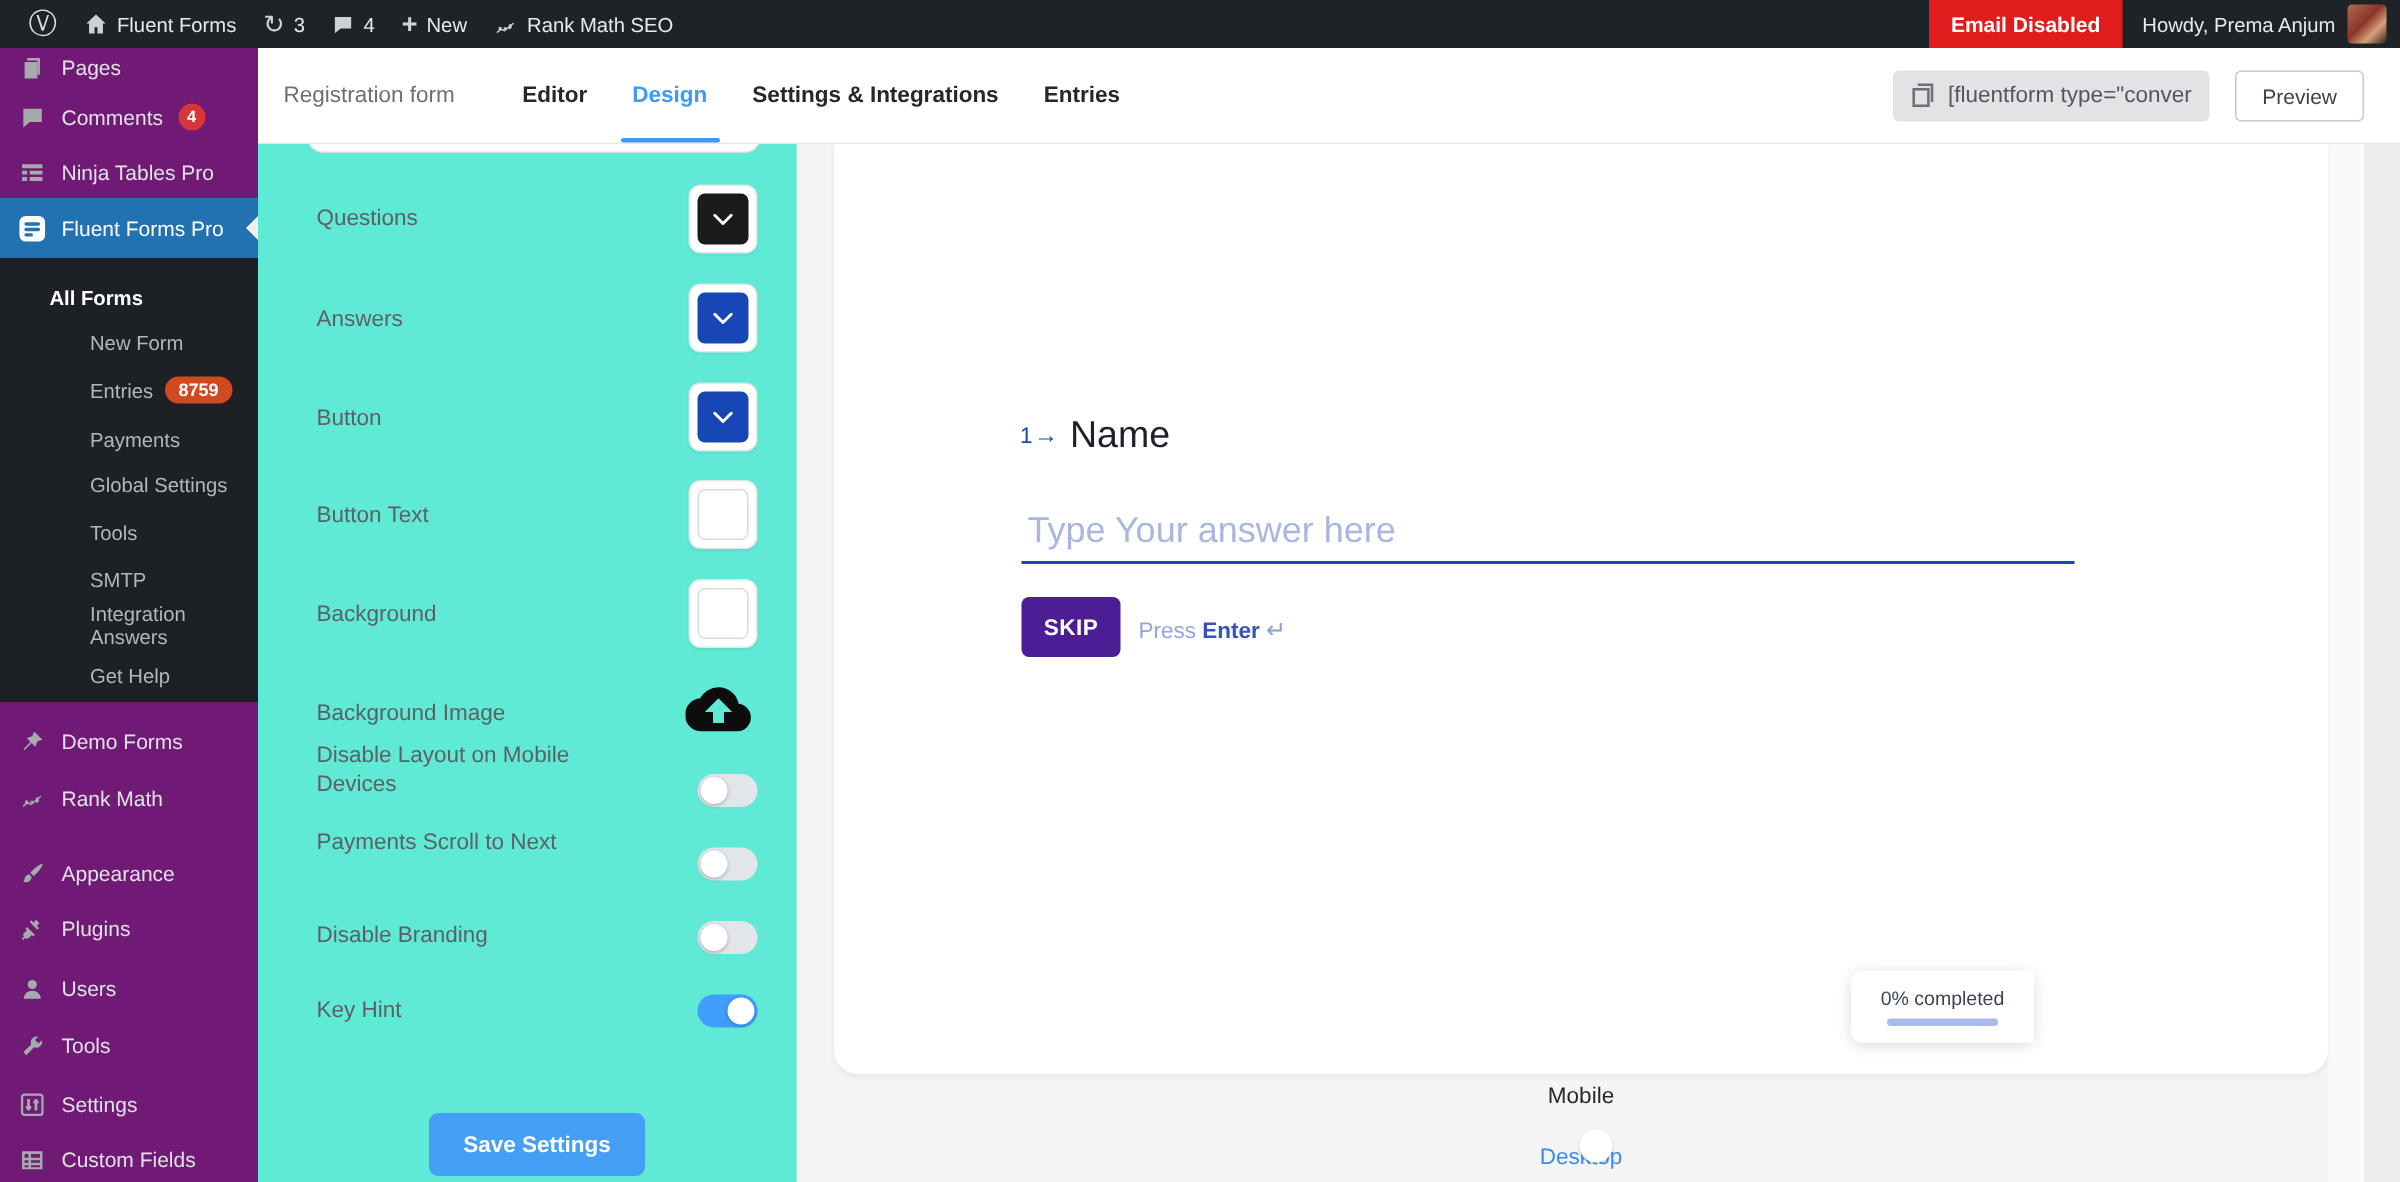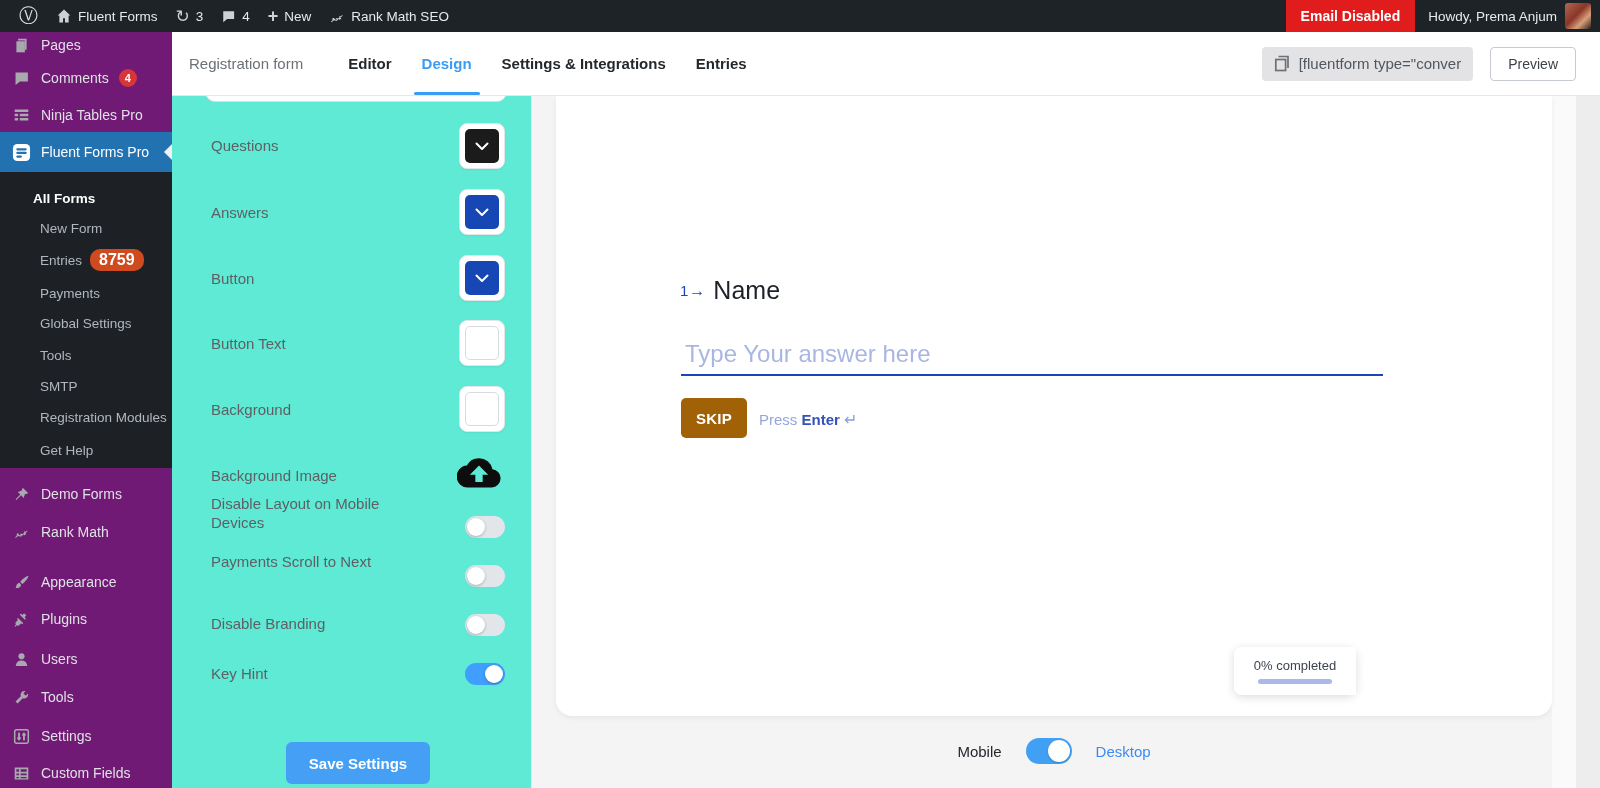--- a/index.html
+++ b/index.html
@@ -31,26 +31,26 @@
   .submenu-bg { position:absolute; top:140px; left:0; width:172px; height:296px; background:#1d2125; }
   .s-item { position:absolute; left:0; width:172px; height:34px; display:flex; align-items:center;
     gap:10px; padding-left:11px; cursor:pointer; }
   .s-icon { width:20px; display:flex; justify-content:center; align-items:center; color:#a7aaad; flex:none; }
   .s-label { white-space:nowrap; color:#dfe1e4; }
   .s-item.ffp-active { height:40px; background:#2271b1; }
   .s-item.ffp-active .s-label { color:#fff; font-weight:400; }
   .ffp-arrow { position:absolute; right:0; top:12px; width:0; height:0;
     border:8px solid transparent; border-right-color:#f0f0f1; border-left-width:0; }
   .sub-item { position:absolute; left:0; width:172px; height:28px; display:flex; align-items:center;
-    gap:8px; padding-left:40px; color:#b2b7bd; font-size:13.5px; cursor:pointer; }
+    gap:8px; padding-left:60px; color:#b2b7bd; font-size:13.5px; cursor:pointer; }
   .sub-item.current { color:#fff; font-weight:bold; padding-left:33px; }
   .badge-count { background:#d63638; color:#fff; border-radius:50%; width:18px; height:18px;
     font-size:11px; font-weight:bold; display:flex; align-items:center; justify-content:center; }
   .badge-entries { background:#cf4a1f; color:#fff; border-radius:10px; padding:2px 9px;
-    font-size:16px; font-weight:bold; }
+    font-size:12px; font-weight:bold; }
 
   
   .header { position:absolute; top:32px; left:172px; width:1428px; height:64px; background:#fff;
     border-bottom:1px solid #e4e7eb; display:flex; align-items:center; z-index:10; }
   .form-name { margin-left:17px; color:#6a7076; font-size:15px; white-space:nowrap; }
   .tabs { display:flex; margin-left:30px; height:100%; align-items:stretch; }
   .tab { padding:0 15px; display:flex; align-items:center; font-weight:bold; font-size:15px;
     color:#23282d; position:relative; cursor:pointer; white-space:nowrap; }
   .tab.active { color:#3b9bf5; }
   .tab.active::after { content:""; position:absolute; left:7px; right:7px; bottom:0; height:3px;
@@ -92,40 +92,40 @@
   .card { position:absolute; left:384px; top:0; width:996px; height:620px; background:#fff;
     border-radius:0 0 16px 16px; box-shadow:0 2px 5px rgba(0,0,0,.06); }
   .qline { position:absolute; left:124px; top:180px; display:flex; align-items:center; }
   .qnum { color:#1947b8; font-size:15px; font-weight:400; }
   .qarrow { color:#1947b8; font-size:16px; font-weight:bold; margin:0 8px 0 1px; }
   .qtitle { color:#1d2129; font-size:25px; font-weight:500; }
   .answer-input { position:absolute; left:125px; top:238px; width:702px; height:42px; border:none;
     border-bottom:2px solid #1947b8; font-size:24px; color:#1947b8; background:transparent;
     outline:none; padding:0 4px; font-family:"Liberation Sans",sans-serif; }
   .answer-input::placeholder { color:#a9b6e2; }
-  .skip-btn { position:absolute; left:125px; top:302px; width:66px; height:40px; background:#a16207;
+  .skip-btn { position:absolute; left:125px; top:302px; width:66px; height:40px; background:#4c1d95;
     color:#fff; font-weight:bold; font-size:15px; border:none; border-radius:5px; cursor:pointer;
     font-family:"Liberation Sans",sans-serif; letter-spacing:.3px; }
   .press-hint { position:absolute; left:203px; top:314px; font-size:15px; color:#93a6dd; }
   .press-hint b { color:#3552b8; }
   .enter-sym { color:#8ba0da; font-size:16px; }
   .progress-group { position:absolute; left:678px; top:551px; height:48px; display:flex;
     border-radius:8px; box-shadow:0 2px 10px rgba(0,0,0,.14); }
   .progress-card { width:122px; background:#fff; border-radius:8px 0 0 8px; display:flex;
     flex-direction:column; align-items:center; justify-content:center; gap:6px; }
   .progress-text { font-size:13px; color:#3c4450; }
   .progress-bar { width:74px; height:5px; border-radius:3px; background:#aab9ea; }
   .powered { width:190px; background:#1947b8; border-radius:0 8px 8px 0; display:flex;
     align-items:center; justify-content:center; gap:7px; color:#fff; cursor:pointer; }
   .powered-text { font-size:11px; line-height:13px; text-align:center; white-space:nowrap; }
   .pw-chevrons { display:flex; align-items:center; gap:2px; }
 
   
   .mobile-row { position:absolute; left:384px; top:628px; width:996px; height:54px; display:flex;
-    align-items:center; justify-content:center; gap:24px; }
+    align-items:center; justify-content:center; gap:12px;flex-direction:column; }
   .mobile-label { font-size:15px; color:#23282d; }
   .desktop-label { font-size:15px; color:#3b8af0; font-weight:500; }
   .device-toggle { width:46px; height:26px; border-radius:13px; background:#41a0f4; position:relative; cursor:pointer; }
   .device-toggle .knob { position:absolute; top:2px; right:2px; width:22px; height:22px;
     border-radius:50%; background:#fff; box-shadow:0 1px 2px rgba(0,0,0,.2); }
 </style>
 </head>
 <body>
 
 <div class="adminbar">
@@ -238,21 +238,21 @@
   <div class="sub-item" style="top:277px;">
     <span>Global Settings</span>
   </div>
   <div class="sub-item" style="top:309px;">
     <span>Tools</span>
   </div>
   <div class="sub-item" style="top:340px;">
     <span>SMTP</span>
   </div>
   <div class="sub-item" style="top:371px;">
-    <span>Registration Modules</span>
+    <span>Integration Answers</span>
   </div>
   <div class="sub-item" style="top:404px;">
     <span>Get Help</span>
   </div>
 
   <div class="s-item" style="top:445px;">
     <span class="s-icon">
       <svg width="17" height="17" viewBox="0 0 20 20" fill="currentColor">
           <path d="M11.5 2 18 8.5l-4 1.2-1.5 4.3-3-3L4 16.5l-.9-.9 5.5-5.5-3-3 4.4-1.5z"></path>
         </svg>

